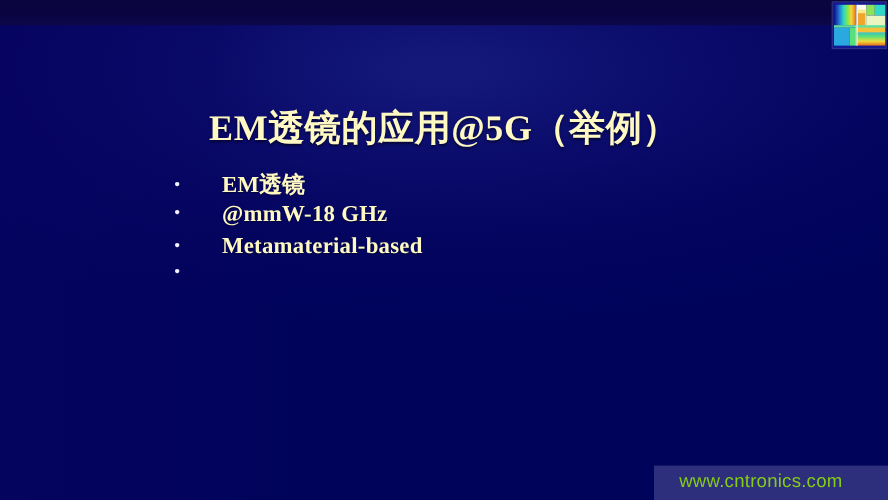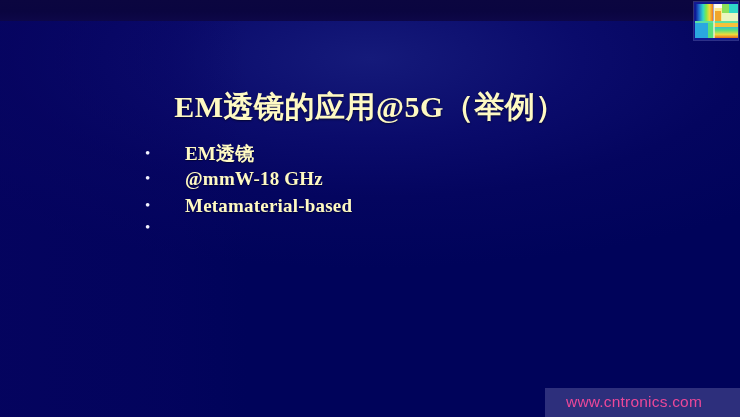--- a/index.html
+++ b/index.html
@@ -124,21 +124,21 @@
     width: 195px;
     height: 29px;
     background: rgba(150,150,205,0.30);
   }
   #watermark-text {
     position: absolute;
     left: 566px;
     top: 393px;
     font-family: "Liberation Sans", "DejaVu Sans", sans-serif;
     font-size: 15.5px;
-    color: #ec4899;
+    color: #84cc16;
     letter-spacing: 0.2px;
     white-space: nowrap;
   }
 </style>
 </head>
 <body>
 
 <div id="slide">
 
   <div id="slide-bg"></div>

